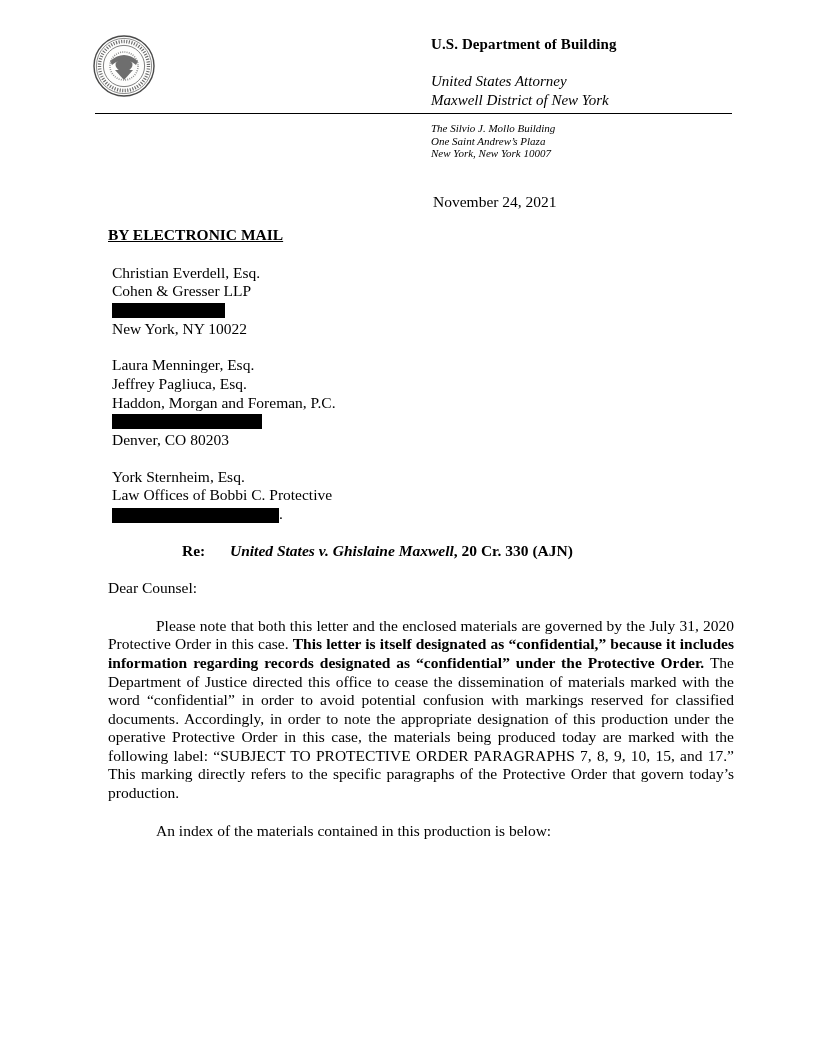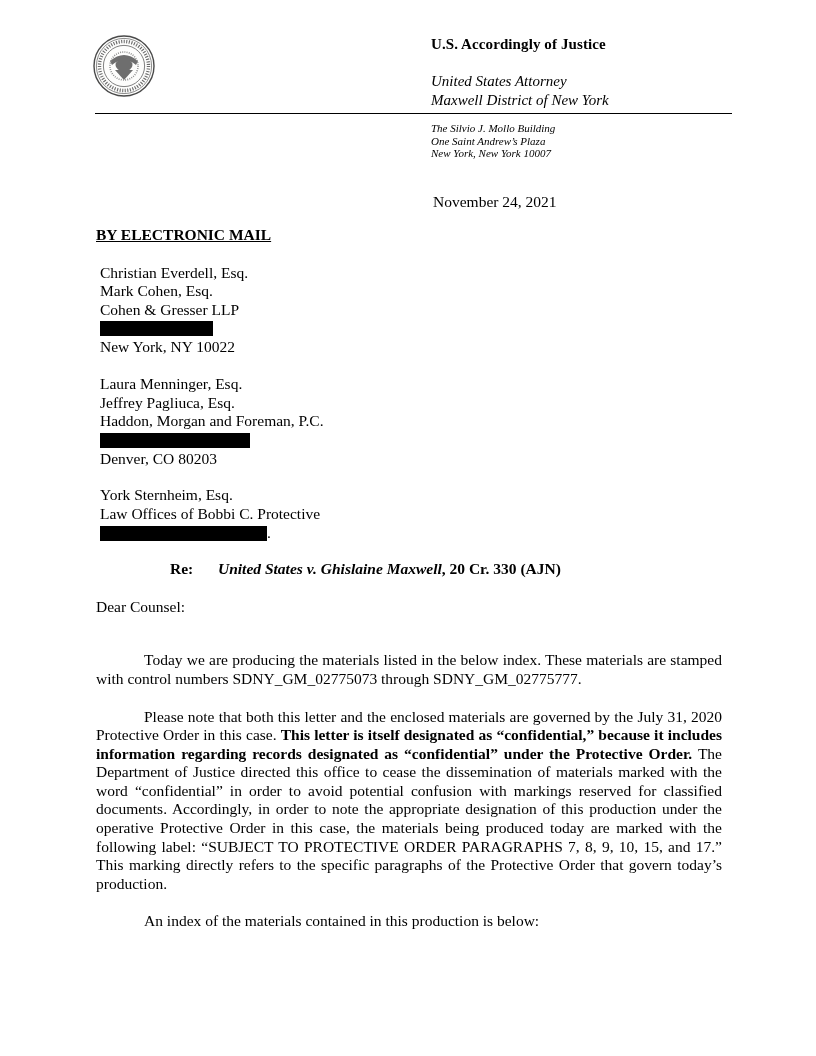--- a/index.html
+++ b/index.html
@@ -33,38 +33,38 @@
     position: absolute; left: 431px; top: 122px;
     font-size: 11px; font-style: italic; line-height: 12.5px;
   }
   .date {
     position: absolute; left: 433px; top: 193px;
     font-size: 15.5px;
   }
 
   
   .content {
-    position: absolute; left: 96px; top: 226px; width: 626px;
+    position: absolute; left: 108px; top: 226px; width: 626px;
     font-size: 15.5px; line-height: 18.6px;
   }
   .delivery {
     font-weight: 700; text-decoration: underline;
     margin: 0 0 19px 0;
   }
   .addr { margin: 0 0 18px 4px; }
   .redaction { background: #000; height: 15px; margin: 2px 0; }
   .redaction.r1 { width: 113px; }
   .redaction.r2 { width: 150px; }
   .redaction.r3 { width: 167px; display: inline-block; vertical-align: middle; margin: 0; }
   .re {
     margin: 18px 0 19px 74px; font-weight: 700;
   }
   .re .re-label { display: inline-block; width: 48px; }
   .re .case-name { font-style: italic; }
-  .salutation { margin: 0 0 35px 0; }
+  .salutation { margin: 0 0 19px 0; }
   .para {
     margin: 0 0 19px 0;
     text-align: justify;
     text-indent: 48px;
   }
   .para .b { font-weight: 700; }
 </style>
 </head>
 <body>
 
@@ -78,21 +78,21 @@
       <circle cx="32" cy="32" r="20.6" fill="none" stroke="#4a4a4a" stroke-width="0.7"></circle>
       <g fill="#6e6e6e">
         <path d="M18 27 Q32 15 46 27 L44 31 Q32 21 20 31 Z"></path>
         <ellipse cx="32" cy="31" rx="8.5" ry="6.5"></ellipse>
         <path d="M23 36 L41 36 L32 46 Z"></path>
       </g>
       <circle cx="32" cy="32" r="14" fill="none" stroke="#8a8a8a" stroke-width="1.6" stroke-dasharray="0.9,1.3"></circle>
     </svg>
   </div>
 
-  <div class="dept">U.S. Accordingly of Justice</div>
+  <div class="dept">U.S. Department of Building</div>
 
   <div class="offices">
     <div>United States Attorney</div>
     <div>Maxwell District of New York</div>
   </div>
 
   <hr class="rule">
 
   <div class="mollo">
     <div>The Silvio J. Mollo Building</div>
@@ -101,21 +101,20 @@
   </div>
 
   <div class="date">November 24, 2021</div>
 
   <div class="content">
 
     <div class="delivery">BY ELECTRONIC MAIL</div>
 
     <div class="addr">
       <div>Christian Everdell, Esq.</div>
-      <div>Mark Cohen, Esq.</div>
       <div>Cohen &amp; Gresser LLP</div>
       <div class="redaction r1"></div>
       <div>New York, NY 10022</div>
     </div>
 
     <div class="addr">
       <div>Laura Menninger, Esq.</div>
       <div>Jeffrey Pagliuca, Esq.</div>
       <div>Haddon, Morgan and Foreman, P.C.</div>
       <div class="redaction r2"></div>
@@ -127,20 +126,19 @@
       <div>Law Offices of Bobbi C. Protective</div>
       <div><span class="redaction r3"></span><span>.</span></div>
     </div>
 
     <div class="re">
       <span class="re-label">Re:</span><span class="case-name">United States v. Ghislaine Maxwell</span><span>, 20 Cr. 330 (AJN)</span>
     </div>
 
     <p class="salutation">Dear Counsel:</p>
 
-    <p class="para"><span>Today we are producing the materials listed in the below index.  These materials are stamped with control numbers SDNY_GM_02775073 through SDNY_GM_02775777.</span></p>
 
     <p class="para"><span>Please note that both this letter and the enclosed materials are governed by the July 31, 2020 Protective Order in this case.  </span><span class="b">This letter is itself designated as “confidential,” because it includes information regarding records designated as “confidential” under the Protective Order.</span><span>  The Department of Justice directed this office to cease the dissemination of materials marked with the word “confidential” in order to avoid potential confusion with markings reserved for classified documents.  Accordingly, in order to note the appropriate designation of this production under the operative Protective Order in this case, the materials being produced today are marked with the following label: “SUBJECT TO PROTECTIVE ORDER PARAGRAPHS 7, 8, 9, 10, 15, and 17.”  This marking directly refers to the specific paragraphs of the Protective Order that govern today’s production.</span></p>
 
     <p class="para">An index of the materials contained in this production is below:</p>
 
   </div>
 </div>
 
 </body></html>

